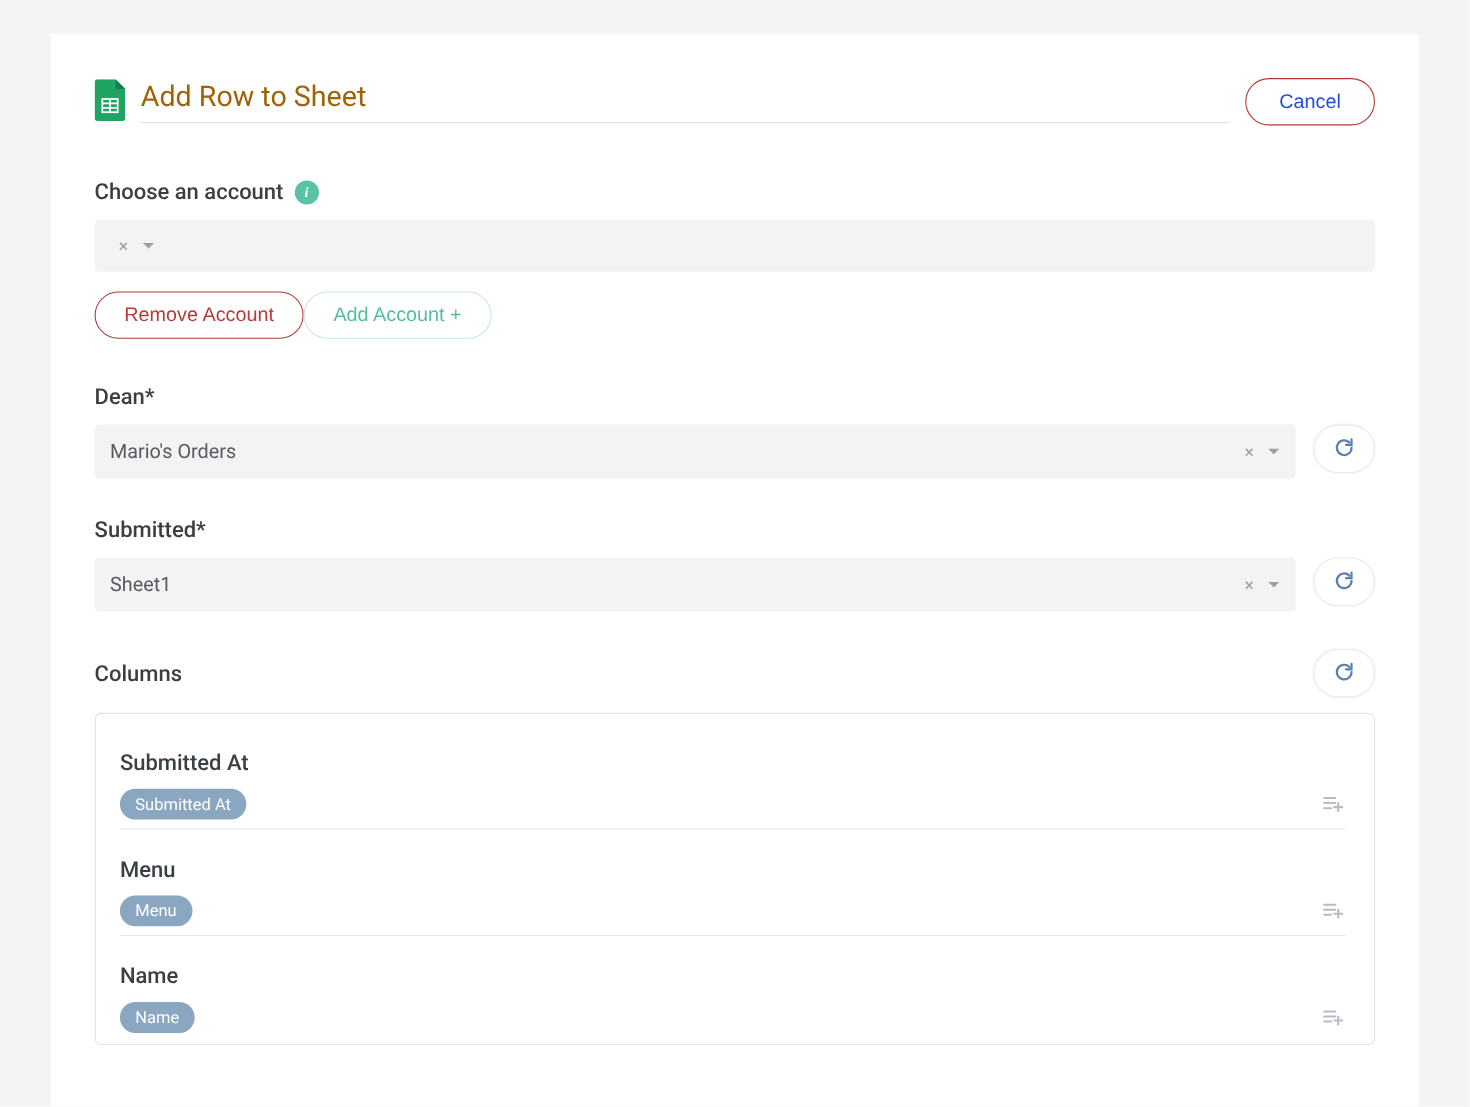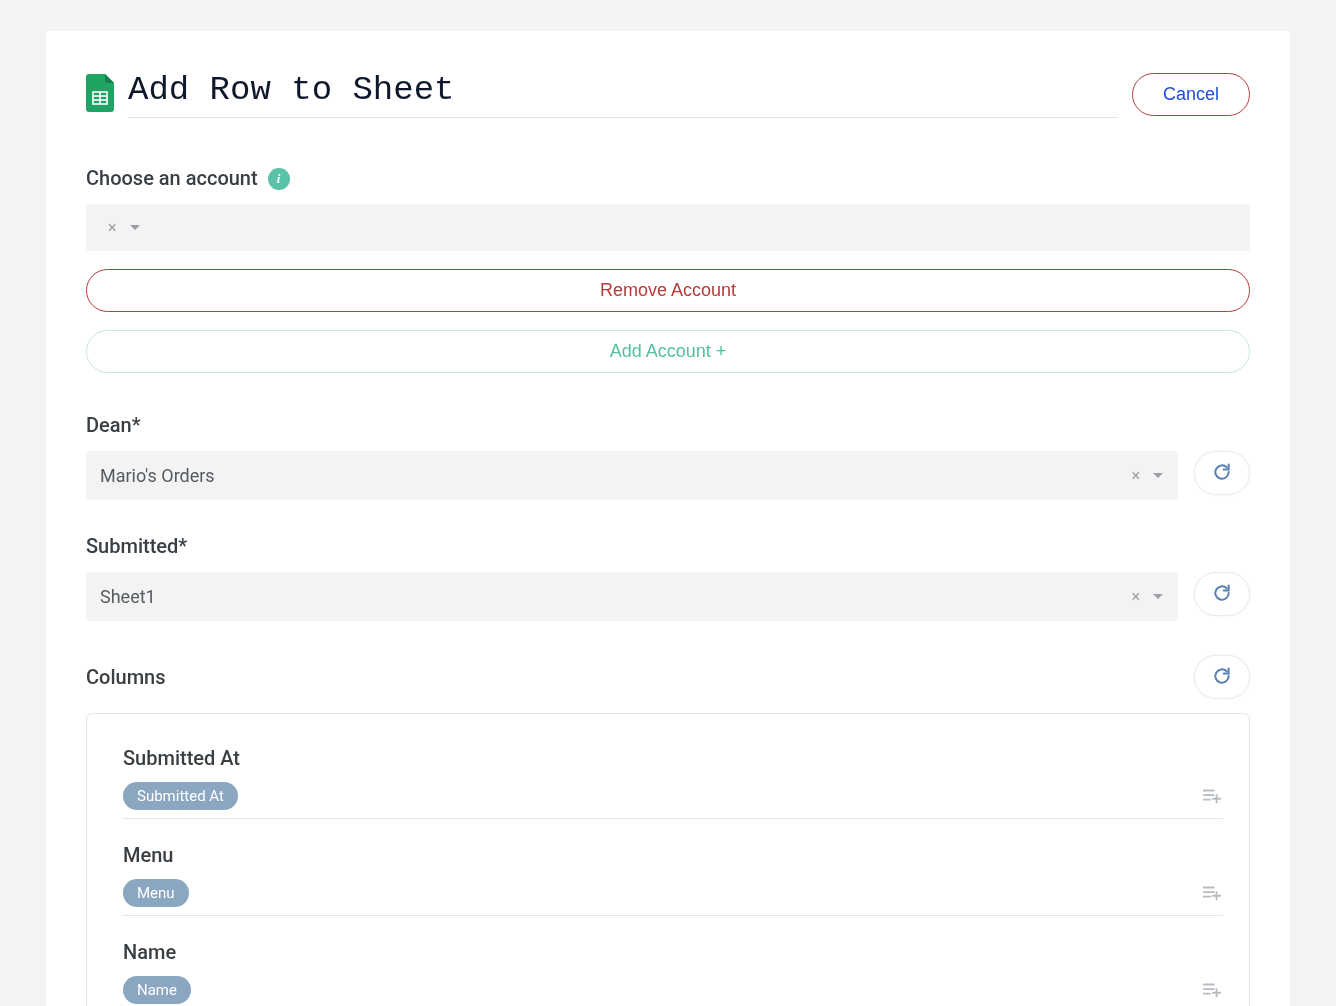--- a/index.html
+++ b/index.html
@@ -25,24 +25,23 @@
   }
   .sheets-icon {
     width: 28px; height: 38px; flex: none;
   }
   .title-underline {
     flex: 1;
     border-bottom: 1px solid #e3e3e3;
     padding-bottom: 8px;
   }
   .title {
-    font-size: 34px;
+    font-size: 26px;
     font-weight: 400;
-    color: #0f172a;
-    font-family: Liberation Mono, monospace;
+    color: #a16207;
   }
   .cancel-btn {
     border: 1px solid #b63a3a;
     color: #1d4ed8;
     background: #fff;
     border-radius: 999px;
     padding: 10px 30px;
     font-size: 18px;
     cursor: pointer;
   }
@@ -74,21 +73,21 @@
   }
   .select-box .value { flex: 1; }
   .select-box .clear {
     color: #9aa0a6; font-size: 16px; padding: 0 8px; cursor: pointer;
   }
   .select-box .caret {
     color: #9aa0a6; padding-left: 4px;
   }
   .caret svg { display:block; }
   .account-actions {
-    display: flex; gap: 18px; margin-top: 18px; margin-bottom: 40px; flex-direction: column;
+    display: flex; margin-top: 18px; margin-bottom: 40px;
   }
   .pill-btn {
     border-radius: 999px;
     padding: 10px 26px;
     font-size: 18px;
     background: #fff;
     cursor: pointer;
   }
   .pill-danger { border: 1px solid #b63a3a; color: #b63a3a; }
   .pill-success { border: 1px solid #c6e8dd; color: #52bfa1; }
@@ -105,21 +104,21 @@
     box-shadow: 0 0 3px rgba(0,0,0,0.06);
   }
   .refresh-btn svg { width: 20px; height: 20px; }
   .columns-header {
     display:flex; align-items:center; justify-content:space-between;
     margin-bottom: 14px;
   }
   .columns-box {
     border: 1px solid #e3e3e3;
     border-radius: 6px;
-    padding: 18px 26px 0 36px;
+    padding: 18px 26px 0 22px;
   }
   .col-item { padding: 14px 0 10px 0; }
   .col-title {
     font-size: 20px; font-weight: 500; color: #3a3f44;
     margin-bottom: 12px;
   }
   .col-row {
     display:flex; align-items:center;
     border-bottom: 1px solid #e5e5e5;
     padding-bottom: 8px;

